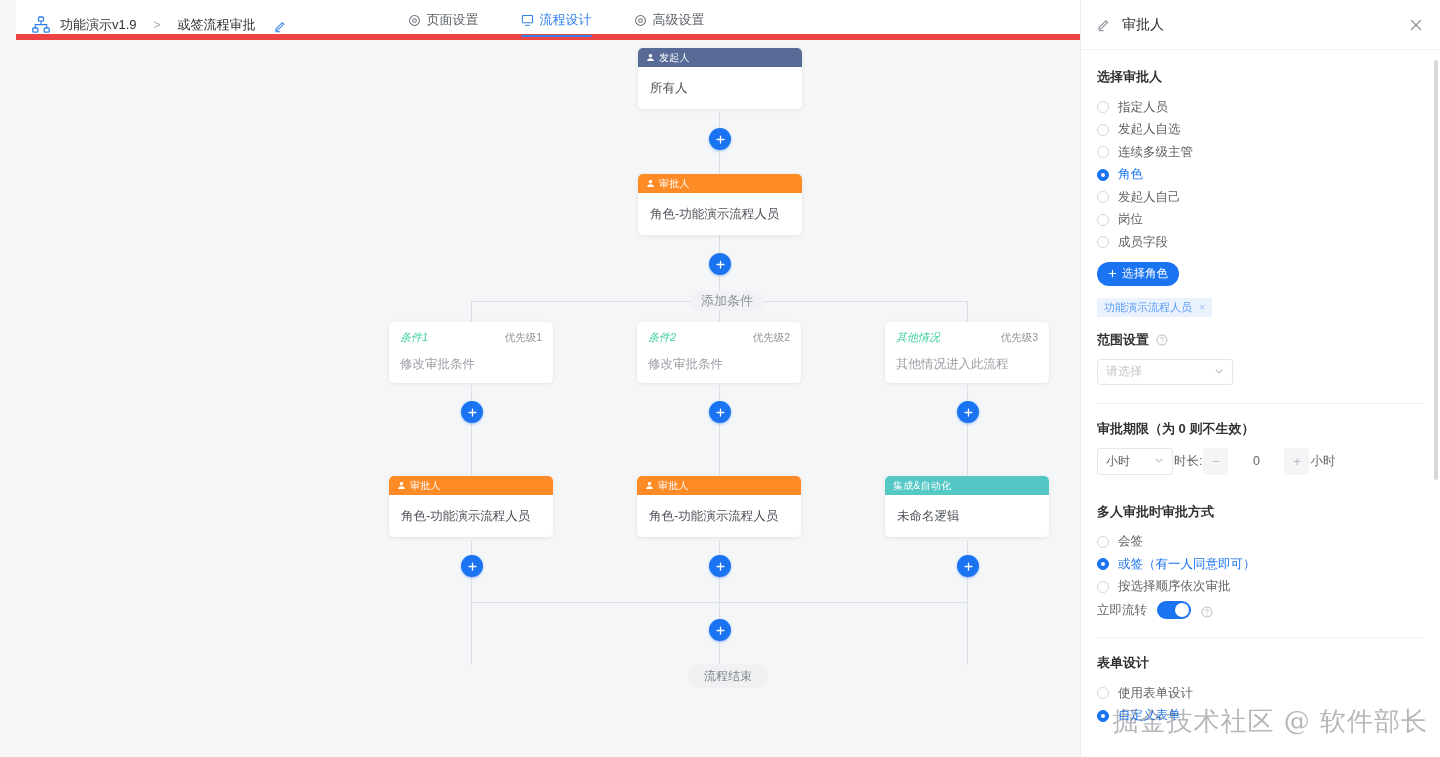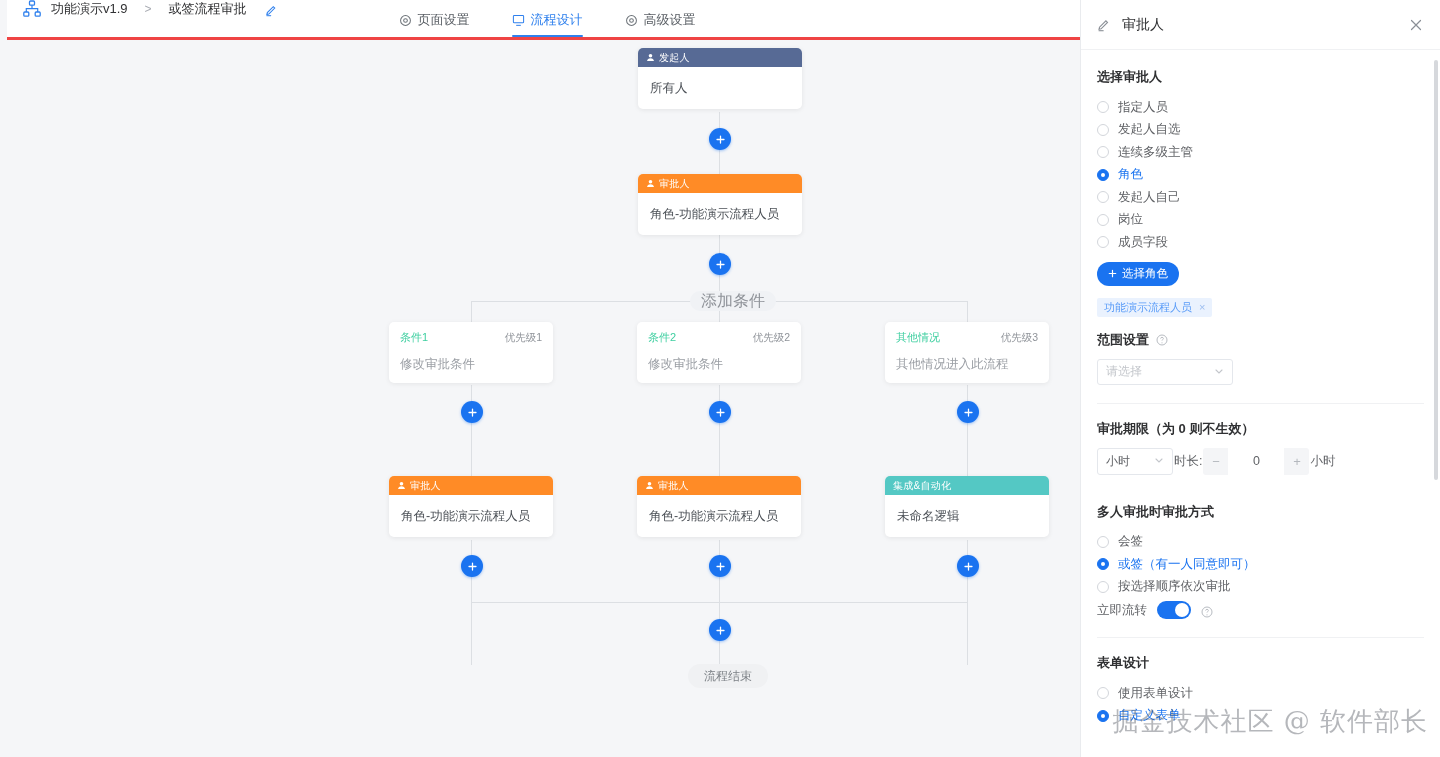--- a/index.html
+++ b/index.html
@@ -8,23 +8,23 @@
     width: 1440px; height: 757px;
     overflow: hidden;
     font-family: "Liberation Sans", "DejaVu Sans", sans-serif;
     background: #f5f6f8;
     color: #333;
   }
   #app { position: relative; width: 1440px; height: 757px; background: #f5f6f8; }
 
   
   .topbar {
-    position: absolute; top: 0; left: 7px; width: 1080px; height: 40px;
-    background: #ffffff; border-bottom: 3px solid #ef4444;
-    display: flex; align-items: flex-start;
+    position: absolute; top: 0; left: 16px; width: 1080px; height: 40px;
+    background: #ffffff; border-bottom: 6px solid #ef4444;
+    display: flex; align-items: flex-end;
   }
   .brand { display: flex; align-items: center; margin-left: 16px; gap: 10px; }
   .brand-icon { width: 18px; height: 18px; display: block; }
   .crumb { font-size: 13px; color: #303133; white-space: nowrap; }
   .crumb-sep { font-size: 12px; color: #a8abb2; margin: 0 7px; }
   .edit-pencil { width: 13px; height: 13px; margin-left: 8px; display: block; cursor: pointer; }
 
   .tabs { position: absolute; left: 0; right: 0; top: 0; height: 40px;
           display: flex; align-items: center; justify-content: center; gap: 42px; pointer-events: none; }
   .tab { pointer-events: auto; display: flex; align-items: center; gap: 6px;
@@ -66,36 +66,36 @@
   .head-approver { background: #ff8b26; }
   .head-auto { background: #54c8c4; }
 
   
   .cond {
     position: absolute; width: 164px; background: #ffffff;
     border-radius: 5px; box-shadow: 0 1px 5px rgba(0,0,0,0.07);
     padding: 8px 11px 10px 11px; cursor: pointer;
   }
   .cond-top { display: flex; justify-content: space-between; align-items: center; }
-  .cond-title { font-size: 11px; color: #3ecfa0; }
+  .cond-title { font-size: 11px; color: #3ecfa0; font-style: italic; }
   .cond-prio { font-size: 10.5px; color: #8f9399; }
   .cond-desc { margin-top: 11px; font-size: 12.5px; color: #9a9ea4; }
 
   
   .plus {
     position: absolute; width: 22px; height: 22px; border-radius: 50%;
     background: #1a73f0; color: #fff; display: flex; align-items: center;
     justify-content: center; cursor: pointer;
     box-shadow: 0 1px 3px rgba(26,115,240,0.4);
   }
   .plus svg { display: block; }
 
   .addcond {
     position: absolute; height: 20px; padding: 0 11px; border-radius: 10px;
-    background: #f0f2f5; color: #8f9399; font-size: 16px;
+    background: #f0f2f5; color: #8f9399; font-size: 13px;
     display: flex; align-items: center; cursor: pointer;
   }
   .endnode {
     position: absolute; height: 24px; padding: 0 16px; border-radius: 12px;
     background: #f0f1f3; color: #7d8287; font-size: 12px;
     display: flex; align-items: center;
   }
 
   
   .panel {

